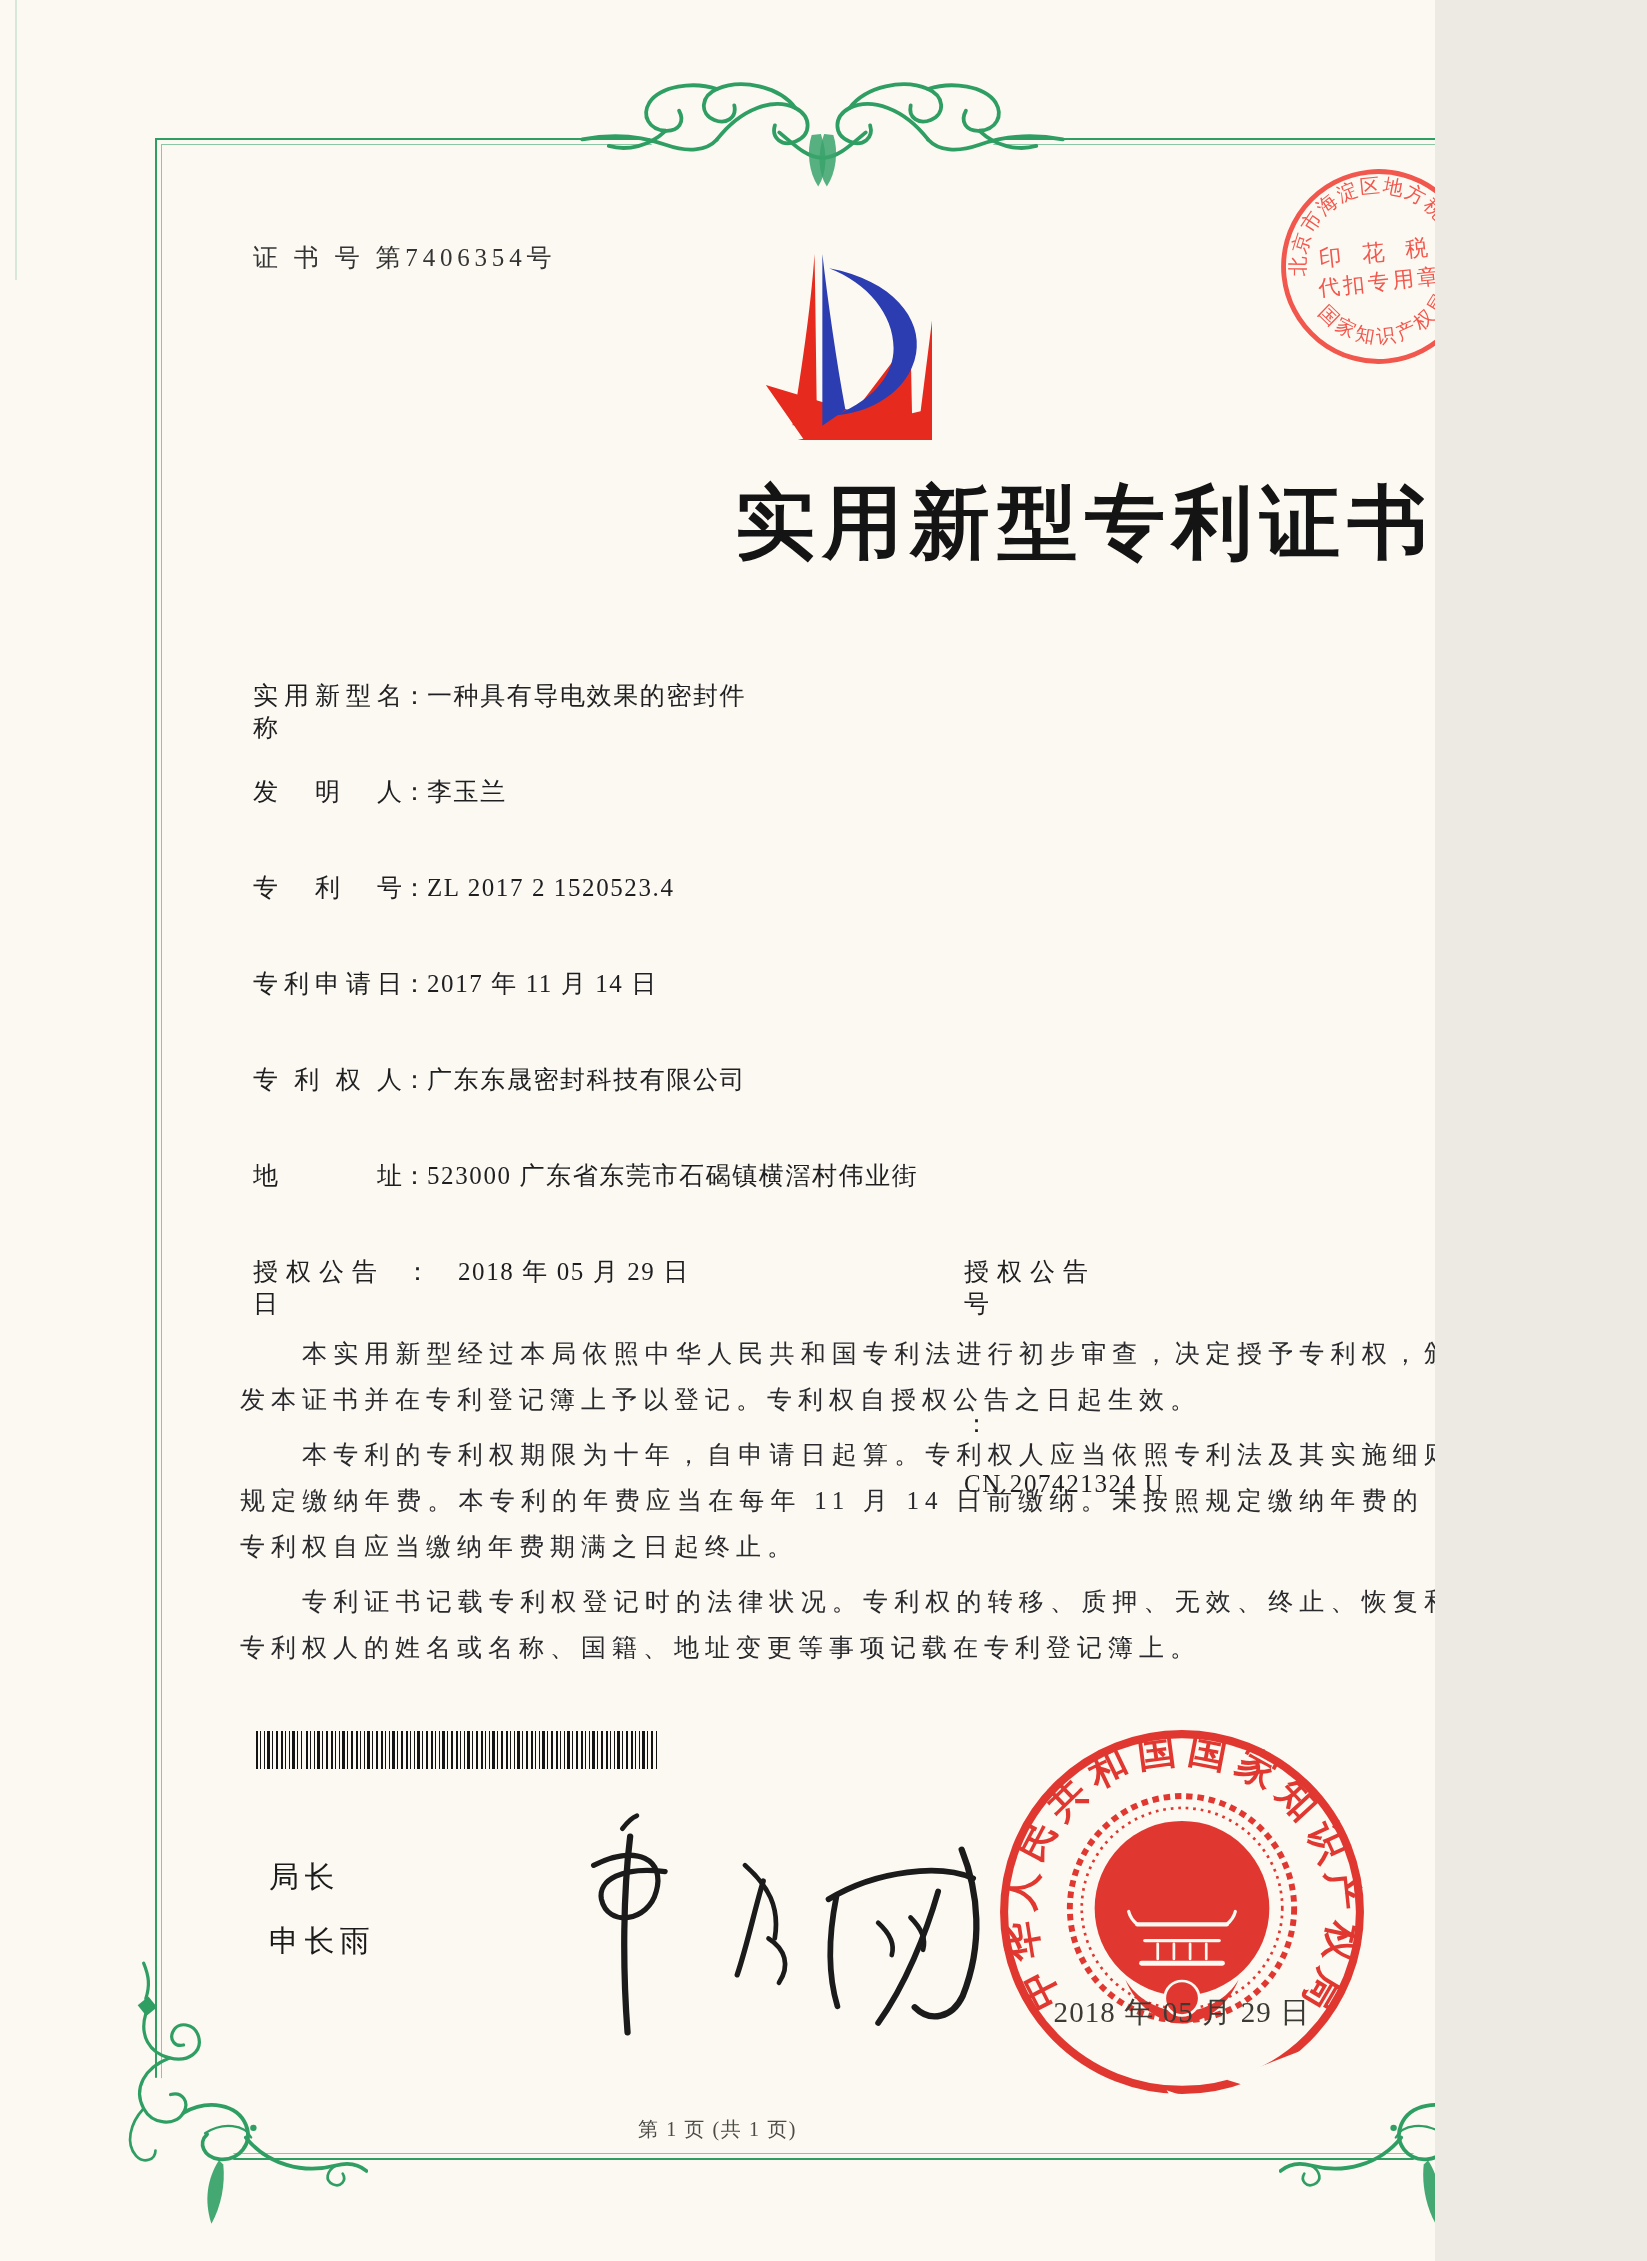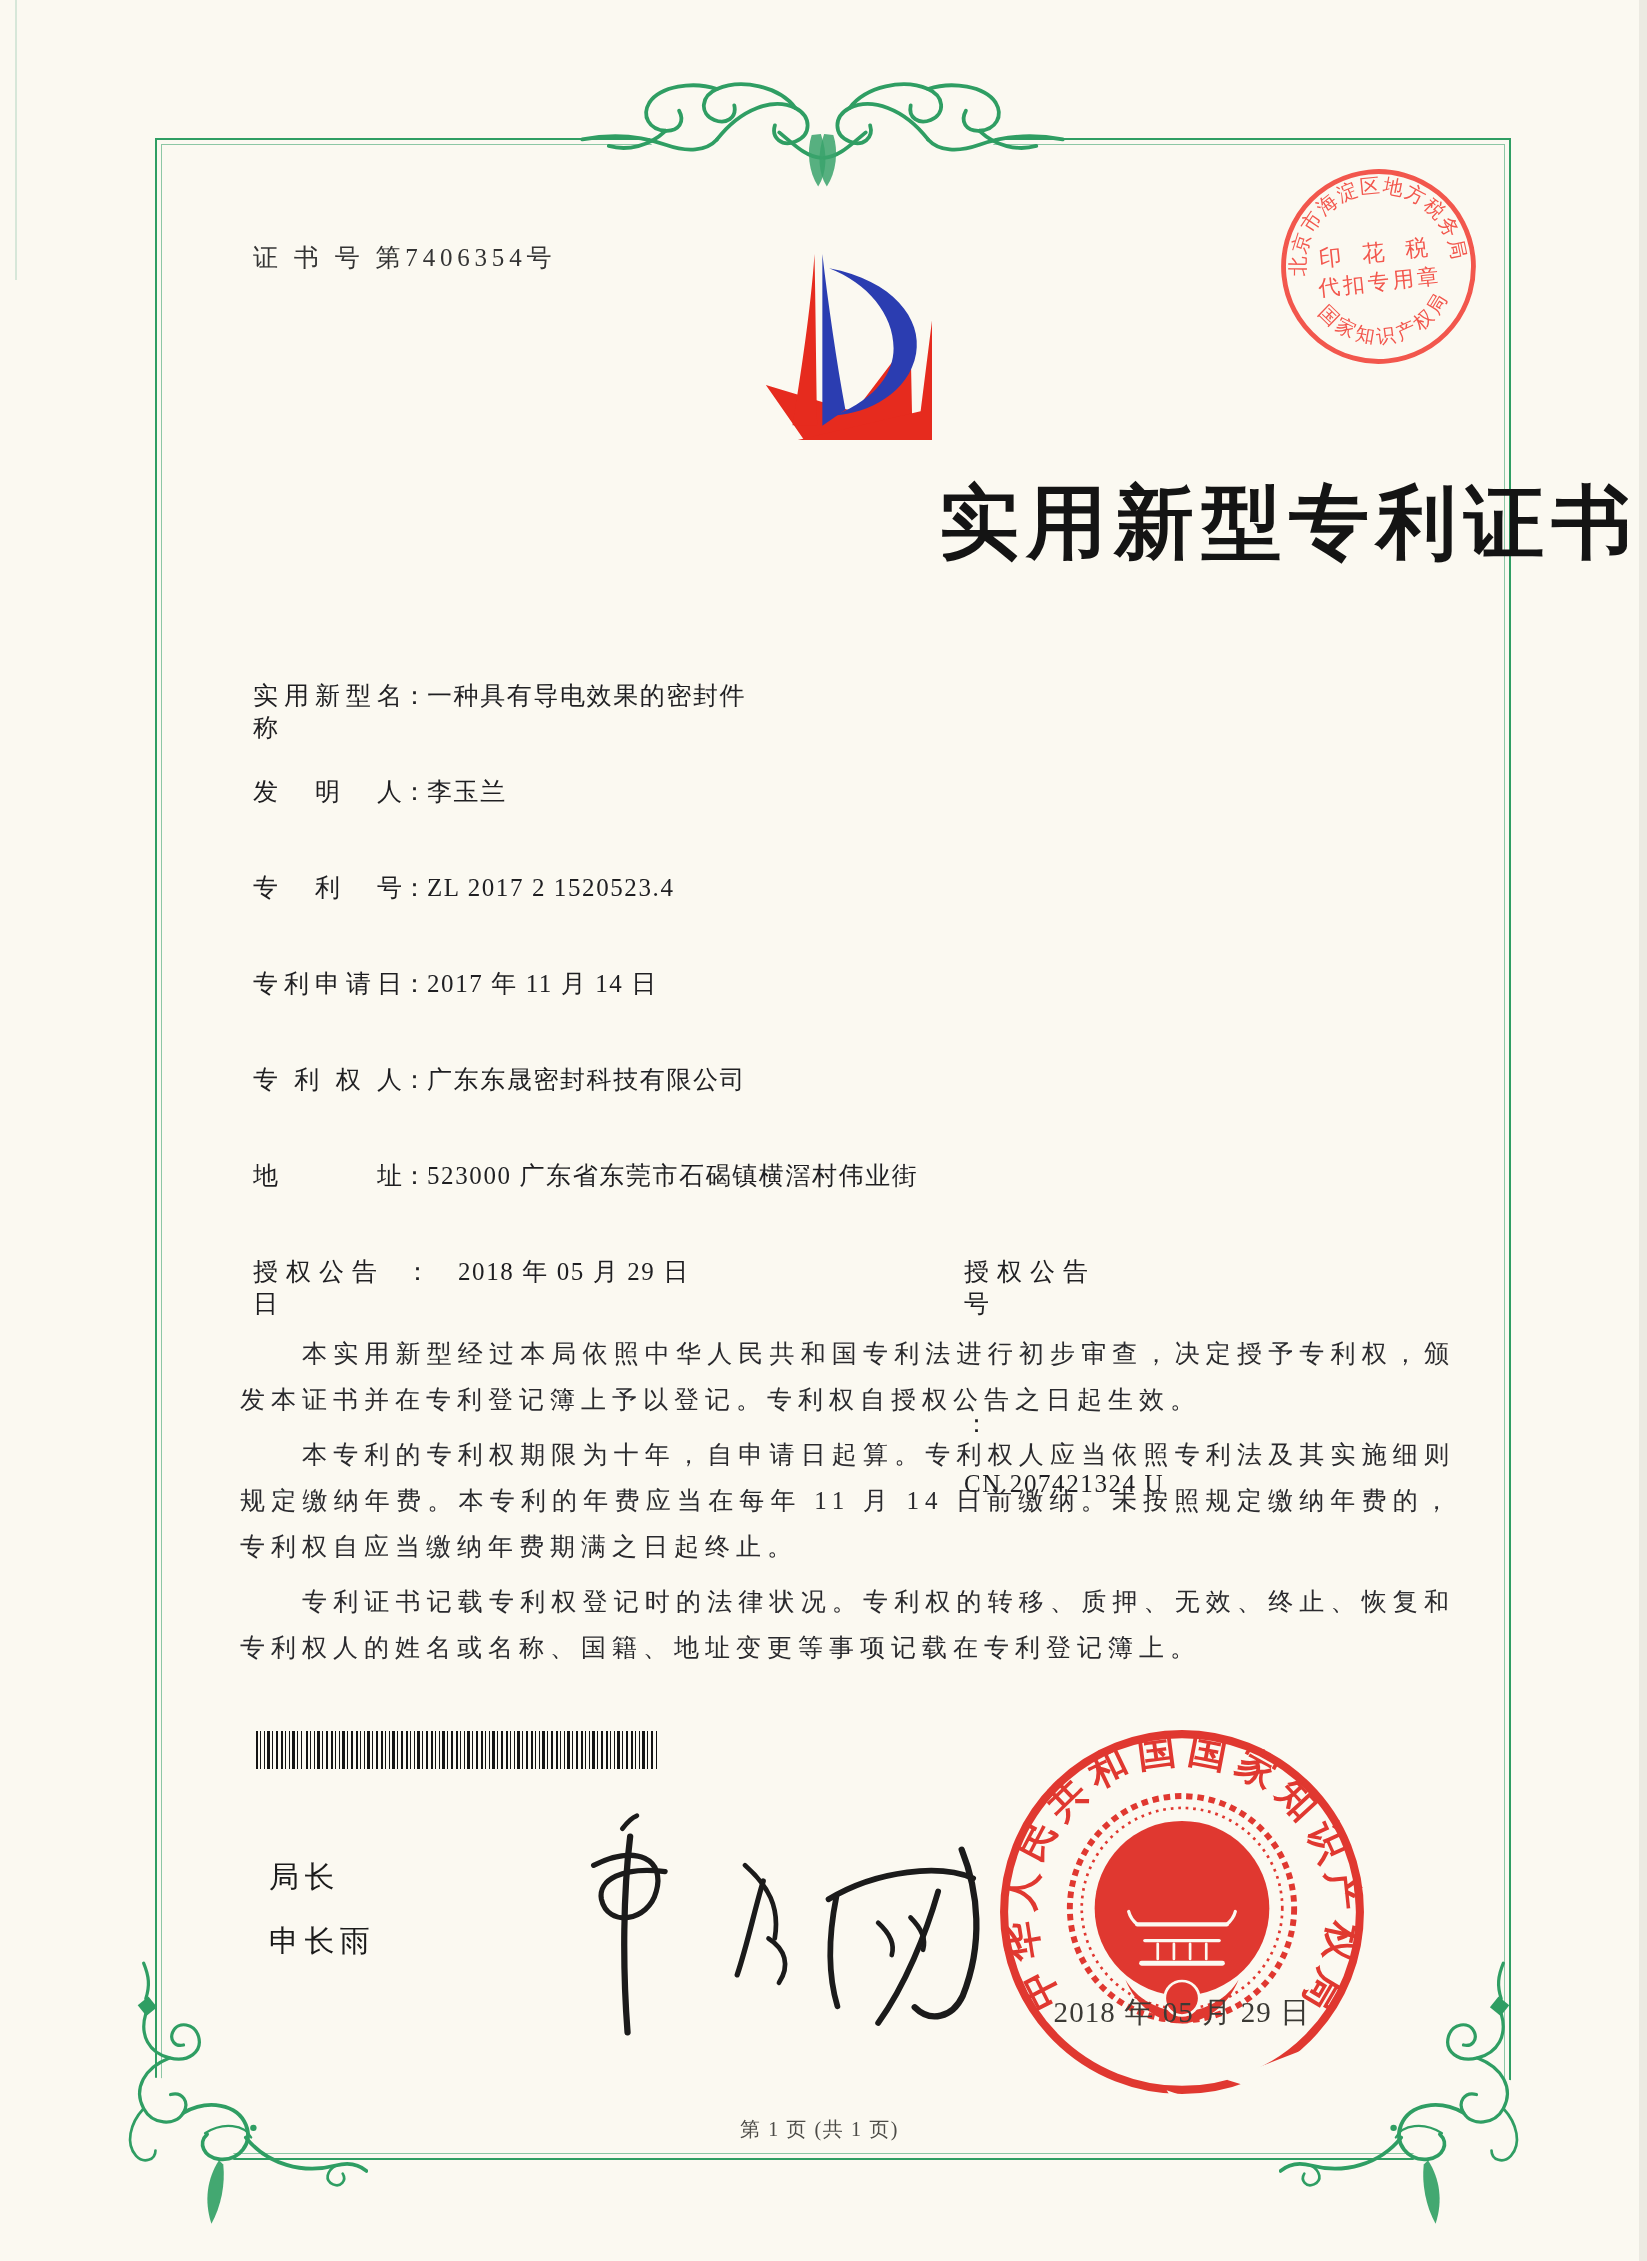--- a/index.html
+++ b/index.html
@@ -1,17 +1,17 @@
 <!DOCTYPE html>
 <html style="--green: #2f9e63; --green-light: #8cc7a5;font-size:8.6px"><head>
 <meta charset="utf-8">
 <style>
   html,body{margin:0;padding:0;}
   body{width:1647px;height:2261px;background:#eceae2;font-family:"Liberation Serif","DejaVu Serif",serif;}
-  #page{position:relative;width:1639px;height:2261px;background:#fbf9f1;overflow:hidden;}
+  #page{position:relative;width:1435px;height:2261px;background:#fbf9f1;overflow:hidden;}
 
   
   .frame{position:absolute;left:155px;top:138px;width:1352px;height:2018px;border:2.7px solid var(--green);}
   .frame-inner{position:absolute;inset:4.3px;border:1.1px solid var(--green-light);}
   .scan-edge{position:absolute;left:15px;top:0;width:2.2px;height:280px;background:#b9d8c4;opacity:.55;}
 
   
   .cert-no{position:absolute;left:253px;top:241px;font-size:25px;letter-spacing:4.8px;color:#343434;}
   .logo{position:absolute;left:719px;top:241px;}
   .title{position:absolute;left:0;top:470px;width:100%;text-align:right;font-size:80px;font-weight:bold;letter-spacing:7.5px;color:#141414;}

